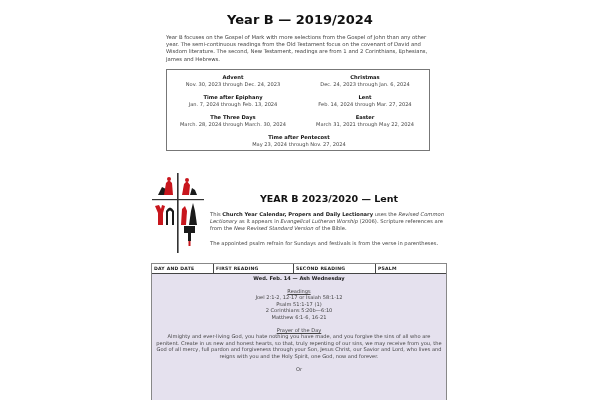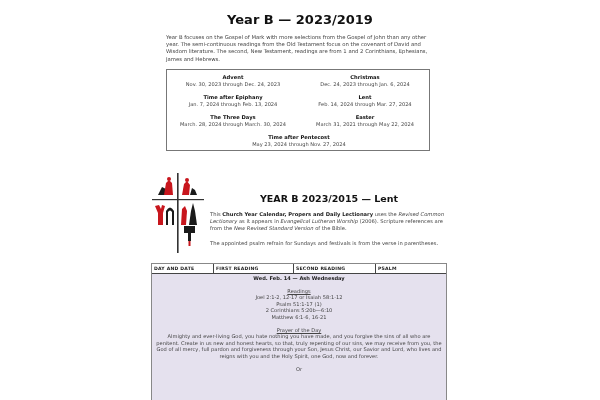--- a/index.html
+++ b/index.html
@@ -51,21 +51,21 @@
     }
     .th:last-child { border-right: none; }
     .tbody { text-align: center; font-size: 5.1px; line-height: 6.6px; color: #444; }
     .day-title { font-weight: bold; color: #222; margin-top: 1px; }
     .u { text-decoration: underline; }
     .prayer { padding: 0 4px; }
   </style>
 </head>
 <body>
 
-<div class="title1">Year B — 2023/2019</div>
+<div class="title1">Year B — 2019/2024</div>
 <div class="intro">Year B focuses on the Gospel of Mark with more selections from the Gospel of John than any other year. The semi-continuous readings from the Old Testament focus on the covenant of David and Wisdom literature. The second, New Testament, readings are from 1 and 2 Corinthians, Ephesians, James and Hebrews.</div>
 
 <div class="seasons">
   <div class="season" style="left:0; top:4px;">
     <div class="name">Advent</div>
     <div class="dates">Nov. 30, 2023 through Dec. 24, 2023</div>
   </div>
   <div class="season" style="left:132px; top:4px;">
     <div class="name">Christmas</div>
     <div class="dates">Dec. 24, 2023 through Jan. 6, 2024</div>
@@ -109,21 +109,21 @@
     <path d="M14 52 L14 38 Q18 31 22 38 L22 52 L20 52 L20 39 Q18 36 16 39 L16 52 Z" fill="#1a1a1a"></path>
 
     <path d="M29 52 L30 36 L33 33 L35 38 L34 52 Z" fill="#c8161d"></path>
     <path d="M37 52 L39 38 L41 30 L43 38 L45 52 Z" fill="#1a1a1a"></path>
     <rect x="32" y="53" width="11" height="7" fill="#1a1a1a"></rect>
     <rect x="36" y="60" width="3" height="8" fill="#1a1a1a"></rect>
     <rect x="36.5" y="68" width="2" height="5" fill="#c8161d"></rect>
   </svg>
 </div>
 
-<div class="title2">YEAR B 2023/2015 — Lent</div>
+<div class="title2">YEAR B 2023/2020 — Lent</div>
 
 <div class="para" style="top:211px;"><span>This </span><b>Church Year Calendar, Propers and Daily Lectionary</b><span> uses the </span><i>Revised Common Lectionary</i><span> as it appears in </span><i>Evangelical Lutheran Worship</i><span> (2006). Scripture references are from the </span><i>New Revised Standard Version</i><span> of the Bible.</span></div>
 
 <div class="para" style="top:240px;">The appointed psalm refrain for Sundays and festivals is from the verse in parentheses.</div>
 
 <div class="table">
   <div class="thead">
     <div class="th" style="width:62px;">Day and Date</div>
     <div class="th" style="width:80px;">First Reading</div>
     <div class="th" style="width:82px;">Second Reading</div>

